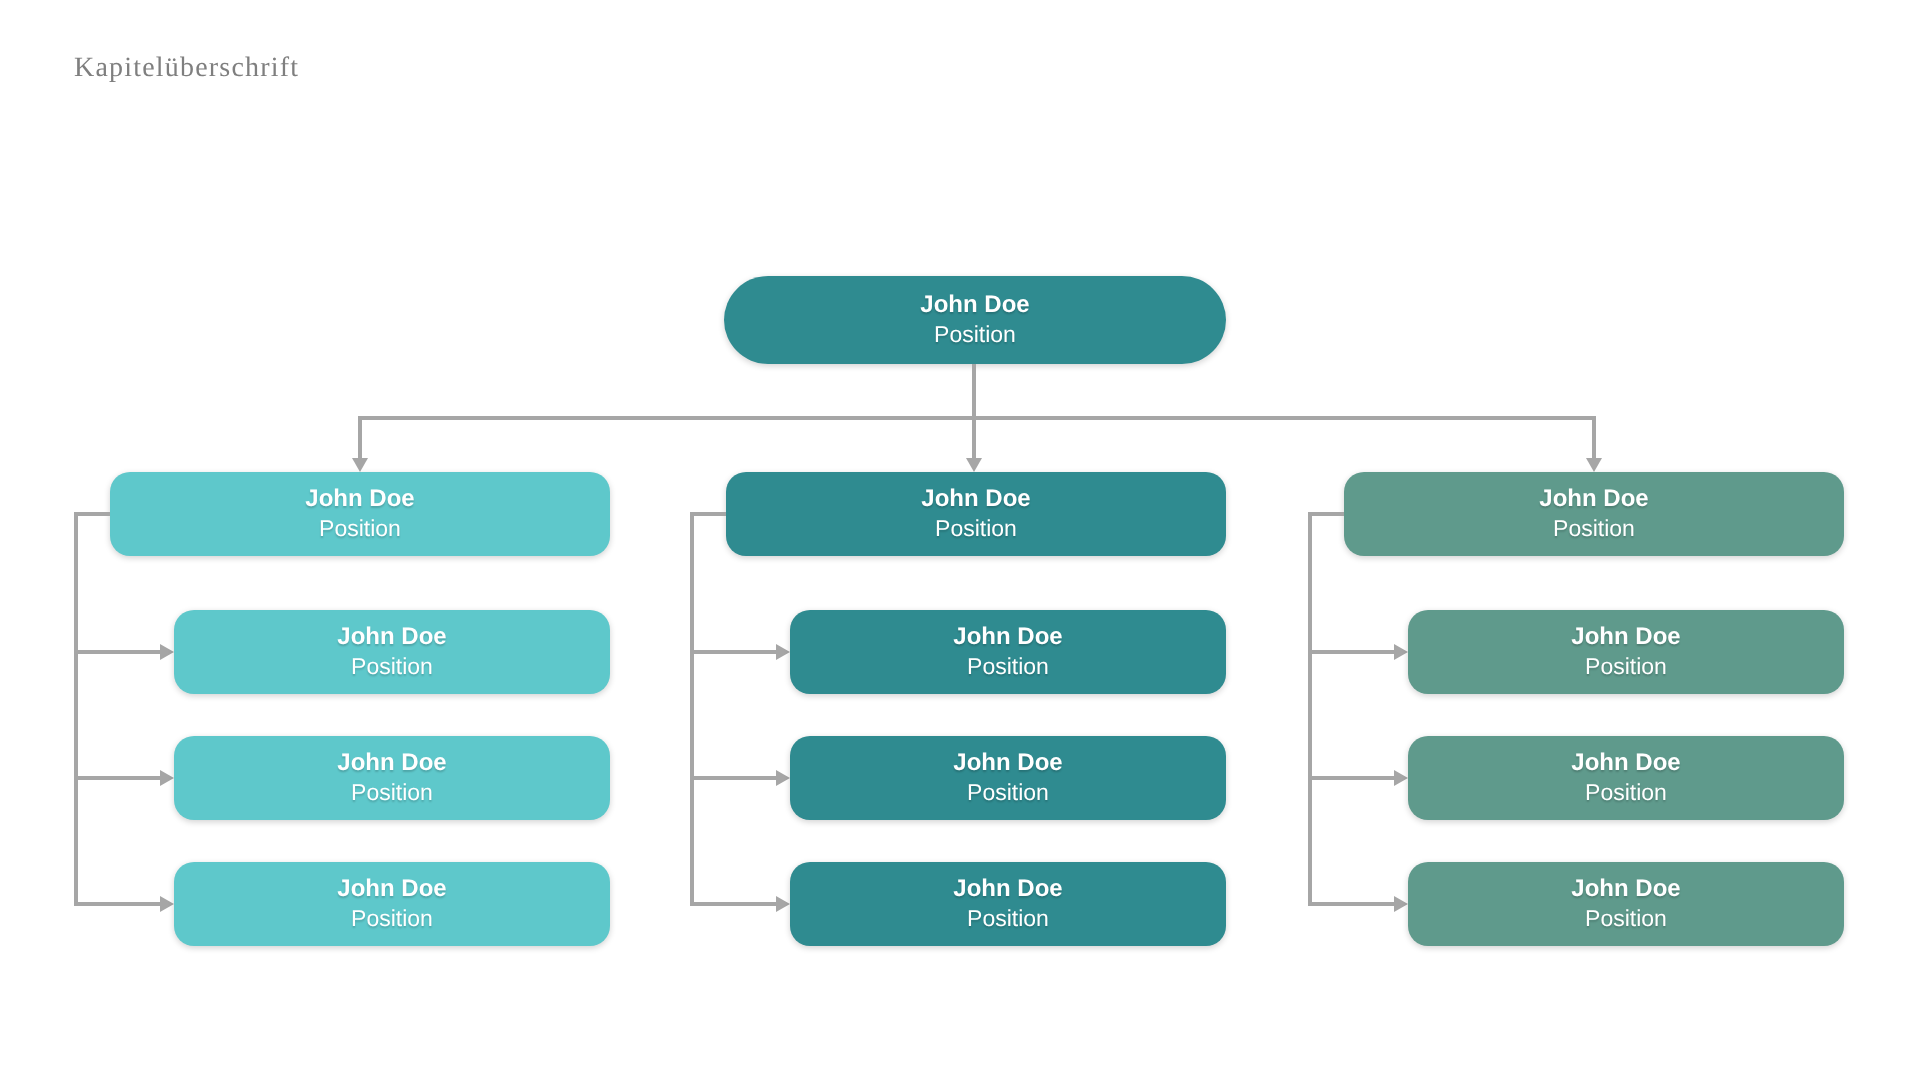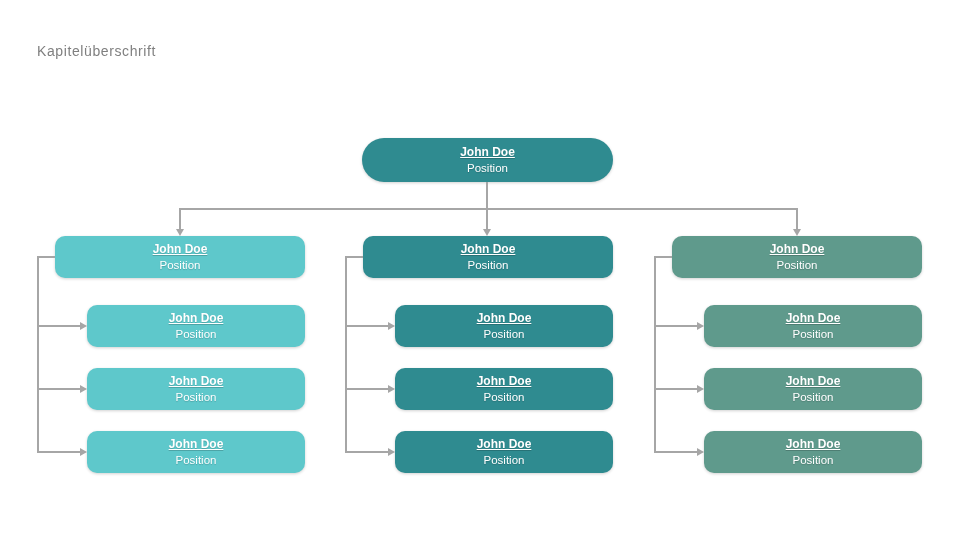--- a/index.html
+++ b/index.html
@@ -1,38 +1,39 @@
 <!DOCTYPE html>
 <html style="--line: #A6A6A6; --node-text: #FFFFFF; --kicker: #7F7F7F; --title: #404040;"><head>
 <meta charset="utf-8">
 <style>
   * { margin:0; padding:0; box-sizing:border-box; }
   html,body { background:#ffffff; }
   body { font-family:"Liberation Sans", sans-serif; }
   .slide { position:relative; width:960px; height:540px; background:#ffffff; overflow:hidden; }
 
   .kicker {
-    position:absolute; left:37px; top:43px;
+    position:absolute; left:37px; top:27px;
     font-size:14px; letter-spacing:0.6px;
     color:var(--kicker,#7F7F7F);
+    font-family:Liberation Serif, serif;
   }
   .title {
     position:absolute; left:36px; top:53px;
     font-size:21px; font-weight:bold; letter-spacing:0.2px;
     color:var(--title,#404040);
   }
 
   .node {
     position:absolute;
     display:flex; flex-direction:column; align-items:center; justify-content:center;
     border-radius:10px; text-align:center;
     color:var(--node-text,#ffffff);
     box-shadow:0 1px 3px rgba(0,0,0,0.18);
   }
-  .node .name { font-weight:bold; font-size:12px; line-height:1.3; text-shadow:0 1px 1px rgba(0,0,0,0.18);text-decoration:underline; }
+  .node .name { font-weight:bold; font-size:12px; line-height:1.3; text-shadow:0 1px 1px rgba(0,0,0,0.18); }
   .node .role { font-size:11.5px; line-height:1.25; text-shadow:0 1px 1px rgba(0,0,0,0.18); }
   .pill { border-radius:22px; }
 
   .line  { position:absolute; background:var(--line,#A6A6A6); }
   .arrow-down {
     position:absolute; width:0; height:0;
     border-left:4.5px solid transparent; border-right:4.5px solid transparent;
     border-top:7px solid var(--line,#A6A6A6);
   }
   .arrow-right {

